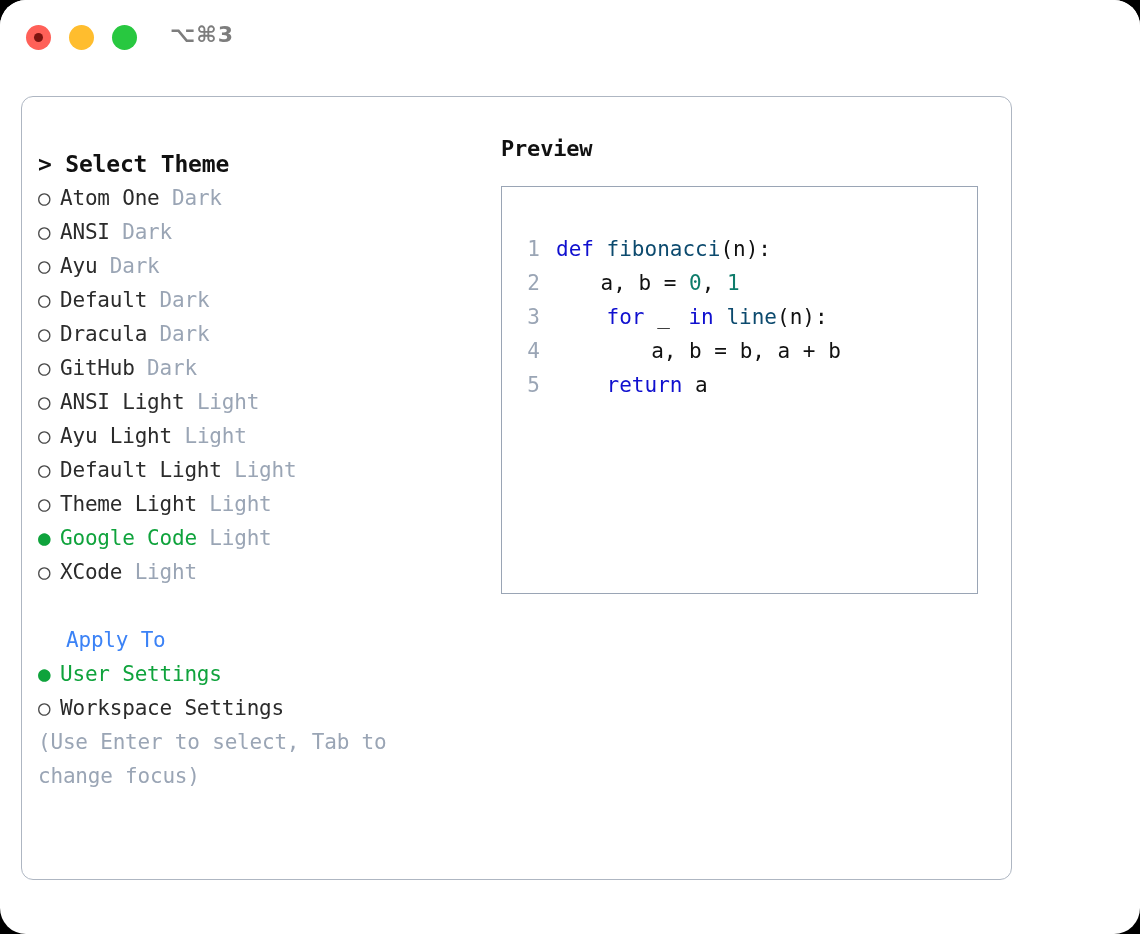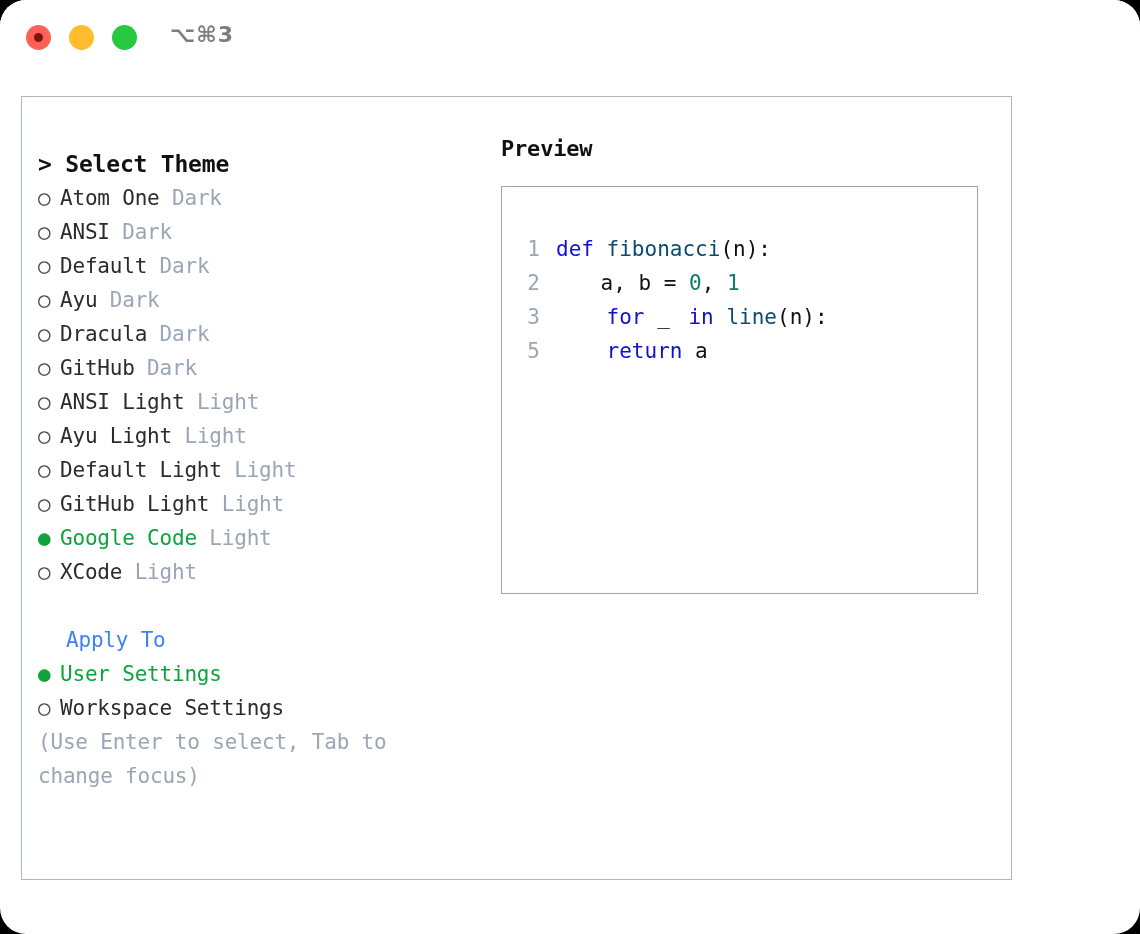--- a/index.html
+++ b/index.html
@@ -69,21 +69,21 @@
     white-space: pre;
   }
 
   
   .panel {
     position: absolute;
     left: 21px; top: 96px;
     width: 991px;
     height: 784px;
     border: 1.5px solid #aeb6c2;
-    border-radius: 0;
+    border-radius: 12px;
     background: #ffffff;
     box-sizing: border-box;
   }
 
   
   .left-col {
     position: absolute;
     left: 16px; top: 50px;
     width: 450px;
   }
@@ -212,28 +212,28 @@
 
   <div class="panel">
 
     <div class="left-col">
 
       <div class="list-heading">&gt; Select Theme</div>
 
       <div id="theme-list">
           <div class="theme-row"><span class="bullet">○</span><span class="theme-name">Atom One</span><span class="theme-kind"> Dark</span></div>
           <div class="theme-row"><span class="bullet">○</span><span class="theme-name">ANSI</span><span class="theme-kind"> Dark</span></div>
+          <div class="theme-row"><span class="bullet">○</span><span class="theme-name">Ayu</span><span class="theme-kind"> Dark</span></div>
           <div class="theme-row"><span class="bullet">○</span><span class="theme-name">Default</span><span class="theme-kind"> Dark</span></div>
-          <div class="theme-row"><span class="bullet">○</span><span class="theme-name">Ayu</span><span class="theme-kind"> Dark</span></div>
           <div class="theme-row"><span class="bullet">○</span><span class="theme-name">Dracula</span><span class="theme-kind"> Dark</span></div>
           <div class="theme-row"><span class="bullet">○</span><span class="theme-name">GitHub</span><span class="theme-kind"> Dark</span></div>
           <div class="theme-row"><span class="bullet">○</span><span class="theme-name">ANSI Light</span><span class="theme-kind"> Light</span></div>
           <div class="theme-row"><span class="bullet">○</span><span class="theme-name">Ayu Light</span><span class="theme-kind"> Light</span></div>
           <div class="theme-row"><span class="bullet">○</span><span class="theme-name">Default Light</span><span class="theme-kind"> Light</span></div>
-          <div class="theme-row"><span class="bullet">○</span><span class="theme-name">GitHub Light</span><span class="theme-kind"> Light</span></div>
+          <div class="theme-row"><span class="bullet">○</span><span class="theme-name">Theme Light</span><span class="theme-kind"> Light</span></div>
           <div class="theme-row selected"><span class="bullet">●</span><span class="theme-name">Google Code</span><span class="theme-kind"> Light</span></div>
           <div class="theme-row"><span class="bullet">○</span><span class="theme-name">XCode</span><span class="theme-kind"> Light</span></div>
         </div>
 
       <div class="section-gap"></div>
 
       <div class="apply-heading">Apply To</div>
 
       <div id="apply-to-list">
           <div class="theme-row selected"><span class="bullet">●</span><span class="theme-name">User Settings</span></div>
@@ -244,19 +244,20 @@
     </div>
 
     <div class="right-col">
       <div class="preview-heading">Preview</div>
 
       <div class="preview-box">
         <div class="code-area" id="code-area">
             <div class="code-line"><span class="ln">1</span><span class="tok-kw">def </span><span class="tok-fn">fibonacci</span><span class="tok-txt">(n):</span></div>
             <div class="code-line"><span class="ln">2</span><span class="tok-txt">    a, b = </span><span class="tok-num">0</span><span class="tok-txt">, </span><span class="tok-num">1</span></div>
             <div class="code-line"><span class="ln">3</span><span class="tok-txt">    </span><span class="tok-kw">for</span><span class="tok-txt"> _ </span><span class="tok-kw">in</span><span class="tok-txt"> </span><span class="tok-fn">line</span><span class="tok-txt">(n):</span></div>
+            <div class="code-line"><span class="ln">4</span><span class="tok-txt">        a, b = b, a + b</span></div>
             <div class="code-line"><span class="ln">5</span><span class="tok-txt">    </span><span class="tok-kw">return</span><span class="tok-txt"> a</span></div>
           </div>
       </div>
     </div>
 
   </div>
 </div>
 
 </body></html>

